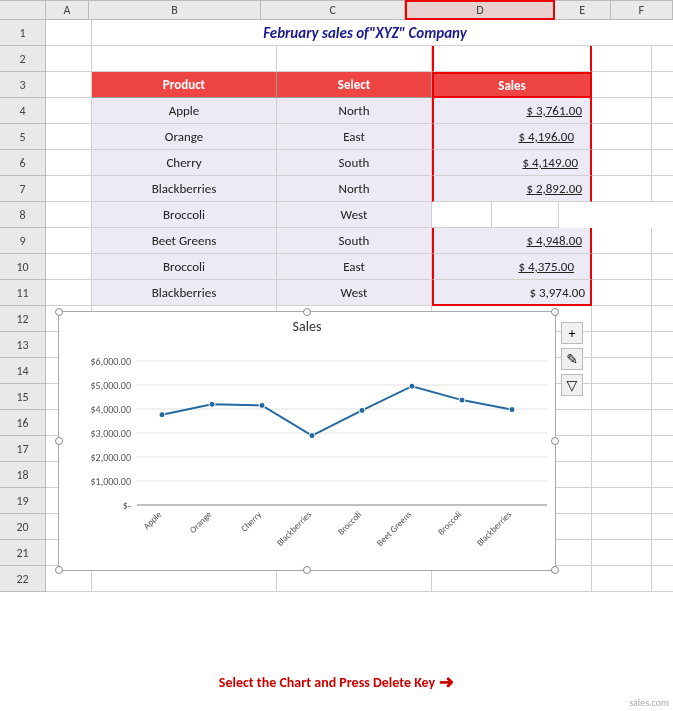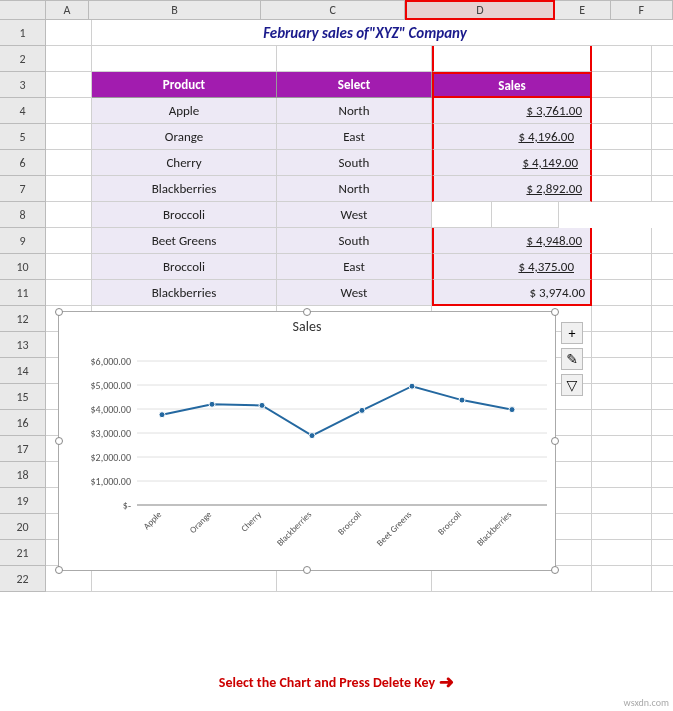--- a/index.html
+++ b/index.html
@@ -121,21 +121,21 @@
       font-weight: bold;
       font-size: 15px;
       color: #1a1a8c;
       justify-content: center;
       border: none;
       border-bottom: 1px solid #d0d0d0;
     }
 
     
     .header-cell {
-      background: #a21caf;
+      background: #ef4444;
       color: #fff;
       font-weight: bold;
       font-size: 13px;
       justify-content: center;
       border-right: 1px solid #999;
       border-bottom: 1px solid #999;
     }
 
     
     .data-cell {
@@ -528,14 +528,14 @@
       <div class="chart-icon-btn">✎</div>
       <div class="chart-icon-btn">▽</div>
     </div>
   </div>
 
   <div class="instruction-text" style="bottom:18px;left:50%;transform:translateX(-50%)">
     <span>Select the Chart and Press Delete Key</span>
     <span class="arrow-right">➜</span>
   </div>
 
-  <div class="watermark">wsxdn.com</div>
+  <div class="watermark">sales.com</div>
 </div>
 
 </body></html>

